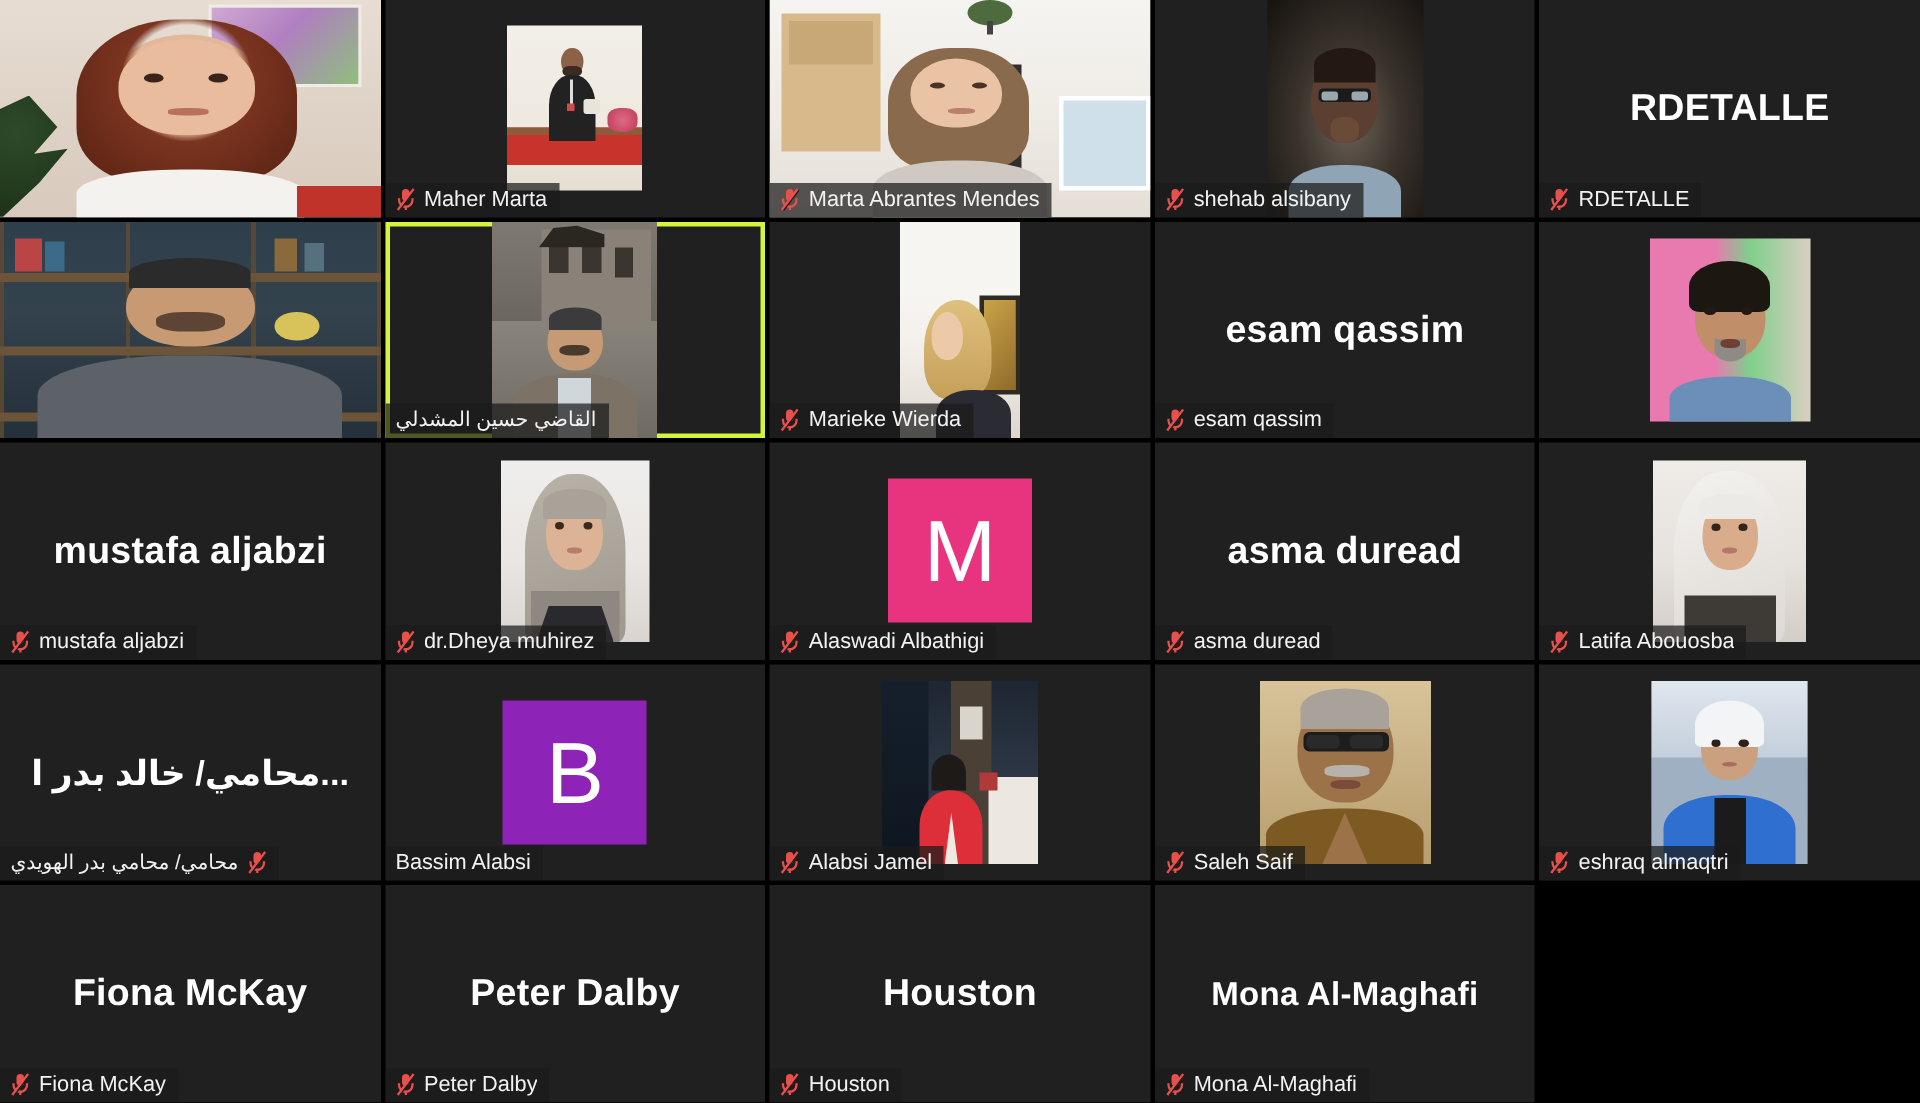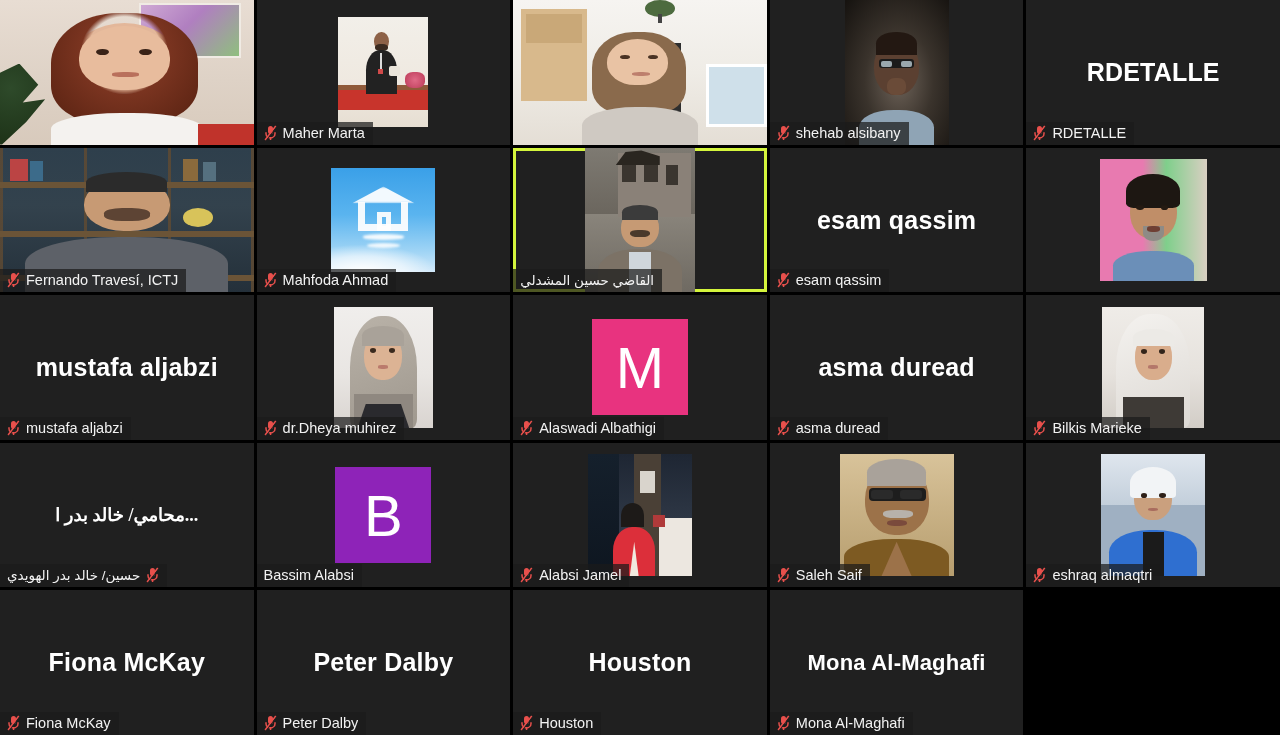--- a/index.html
+++ b/index.html
@@ -30,21 +30,21 @@
   .media.wide > .pic{ width:62%; height:100%; }
   .pic{ position:relative; overflow:hidden; background:#111; }
 
   
   .nameplate{
     position:relative; z-index:1;
     color:#fff; font-weight:bold; letter-spacing:.2px;
     text-align:center; padding:0 6px; line-height:1.15;
     font-size:25px; white-space:nowrap;
   }
-  .nameplate.ar{ font-size:18px; direction:rtl;font-family:Liberation Serif, serif; }
+  .nameplate.ar{ font-size:23px; direction:rtl; }
   .nameplate.sm{ font-size:22px; }
 
   
   .initial{
     position:relative; z-index:1;
     width:96px; height:96px; display:flex;
     align-items:center; justify-content:center;
     color:#fff; font-size:58px; font-weight:normal;
   }
 
@@ -161,20 +161,34 @@
         <div class="ly" style="left:62%;top:30%;width:4%;height:60%;background:#2e2e2e;"></div>
         <div class="ly head" style="left:36%;top:26%;width:26%;height:34%;background:#e4bb9c;"></div>
         <div class="ly" style="left:31%;top:22%;width:37%;height:56%;background:#8a6a4c;border-radius:44% 44% 30% 30%;"></div>
         <div class="ly head" style="left:37%;top:27%;width:24%;height:32%;background:#e9c3a4;"></div>
         <div class="ly" style="left:42%;top:38%;width:4%;height:3%;background:#4a3324;border-radius:50%;"></div>
         <div class="ly" style="left:53%;top:38%;width:4%;height:3%;background:#4a3324;border-radius:50%;"></div>
         <div class="ly" style="left:47%;top:50%;width:7%;height:2.5%;background:#bd7f6d;border-radius:40%;"></div>
         <div class="ly torso" style="left:27%;top:74%;width:46%;height:28%;background:#cfc9c2;"></div>
       </div>
     </div>
+    <div class="label">
+      <span class="mic">
+        <svg viewBox="0 0 13 16" width="13" height="16">
+            <g fill="#e8504c">
+              <rect x="4" y="1" width="5" height="8" rx="2.5"></rect>
+              <path d="M2 7.2v1.2a4.5 4.5 0 0 0 9 0V7.2" stroke="#e8504c" stroke-width="1.5" fill="none"></path>
+              <rect x="5.8" y="12" width="1.5" height="3"></rect>
+            </g>
+            <line x1="1.2" y1="15" x2="11.8" y2="1" stroke="#e8504c" stroke-width="1.7"></line>
+            <line x1="2.4" y1="15.4" x2="13" y2="1.4" stroke="#202020" stroke-width="0.9"></line>
+          </svg>
+      </span>
+      <span class="txt">Marta Abrantes Mendes</span>
+    </div>
   </div>
 
   <div class="tile">
     <div class="media pillar" style="--ar:0.72">
       <div class="pic t4">
         <div class="ly head" style="left:28%;top:26%;width:44%;height:40%;background:#5b4031;"></div>
         <div class="ly" style="left:30%;top:22%;width:40%;height:16%;background:#231812;border-radius:50% 50% 0 0;"></div>
         <div class="ly" style="left:33%;top:41%;width:34%;height:6%;background:#1b1b1b;border-radius:3px;"></div>
         <div class="ly" style="left:35%;top:42%;width:11%;height:4%;background:#9aa7ad;border-radius:2px;"></div>
         <div class="ly" style="left:54%;top:42%;width:11%;height:4%;background:#9aa7ad;border-radius:2px;"></div>
@@ -227,62 +241,22 @@
         <div class="ly" style="left:12%;top:9%;width:5%;height:14%;background:#3c6b8a;"></div>
         <div class="ly" style="left:72%;top:8%;width:6%;height:15%;background:#8a6a3c;"></div>
         <div class="ly" style="left:80%;top:10%;width:5%;height:13%;background:#55707f;"></div>
         <div class="ly" style="left:72%;top:42%;width:12%;height:13%;background:#d8c35a;border-radius:50%;"></div>
         <div class="ly head" style="left:33%;top:20%;width:34%;height:38%;background:#c79a74;"></div>
         <div class="ly" style="left:34%;top:17%;width:32%;height:14%;background:#2b2b2b;border-radius:50% 50% 0 0;"></div>
         <div class="ly" style="left:41%;top:42%;width:18%;height:9%;background:#5d4434;border-radius:40%;"></div>
         <div class="ly torso" style="left:10%;top:62%;width:80%;height:40%;background:#5d6168;"></div>
       </div>
     </div>
-    <div class="label">
-      <span class="mic">
-        <svg viewBox="0 0 13 16" width="13" height="16">
-            <g fill="#e8504c">
-              <rect x="4" y="1" width="5" height="8" rx="2.5"></rect>
-              <path d="M2 7.2v1.2a4.5 4.5 0 0 0 9 0V7.2" stroke="#e8504c" stroke-width="1.5" fill="none"></path>
-              <rect x="5.8" y="12" width="1.5" height="3"></rect>
-            </g>
-            <line x1="1.2" y1="15" x2="11.8" y2="1" stroke="#e8504c" stroke-width="1.7"></line>
-            <line x1="2.4" y1="15.4" x2="13" y2="1.4" stroke="#202020" stroke-width="0.9"></line>
-          </svg>
-      </span>
-      <span class="txt">Fernando Travesí, ICTJ</span>
-    </div>
-  </div>
-
-  <div class="tile">
-    <div class="media square">
-      <div class="pic t8">
-        <div class="ly" style="left:0;top:74%;width:100%;height:26%;background:radial-gradient(ellipse at 30% 100%,#fff 0%,rgba(255,255,255,.6) 42%,rgba(255,255,255,0) 72%);"></div>
-        <div class="ly" style="left:20%;top:18%;width:60%;height:16%;background:#fff;clip-path:polygon(50% 0,100% 100%,0 100%);opacity:.93;filter:blur(1px);"></div>
-        <div class="ly" style="left:26%;top:33%;width:48%;height:28%;border:7px solid #fff;border-top:none;opacity:.93;filter:blur(.6px);"></div>
-        <div class="ly" style="left:44%;top:42%;width:13%;height:19%;border:5px solid #fff;opacity:.93;filter:blur(.5px);"></div>
-        <div class="ly" style="left:30%;top:64%;width:40%;height:5%;background:#fff;border-radius:50%;opacity:.9;filter:blur(1px);"></div>
-        <div class="ly" style="left:34%;top:72%;width:32%;height:5%;background:#fff;border-radius:50%;opacity:.85;filter:blur(1px);"></div>
-      </div>
-    </div>
-    <div class="label">
-      <span class="mic">
-        <svg viewBox="0 0 13 16" width="13" height="16">
-            <g fill="#e8504c">
-              <rect x="4" y="1" width="5" height="8" rx="2.5"></rect>
-              <path d="M2 7.2v1.2a4.5 4.5 0 0 0 9 0V7.2" stroke="#e8504c" stroke-width="1.5" fill="none"></path>
-              <rect x="5.8" y="12" width="1.5" height="3"></rect>
-            </g>
-            <line x1="1.2" y1="15" x2="11.8" y2="1" stroke="#e8504c" stroke-width="1.7"></line>
-            <line x1="2.4" y1="15.4" x2="13" y2="1.4" stroke="#202020" stroke-width="0.9"></line>
-          </svg>
-      </span>
-      <span class="txt">Mahfoda  Ahmad</span>
-    </div>
-  </div>
+  </div>
+
 
   <div class="tile active">
     <div class="media pillar" style="--ar:0.76">
       <div class="pic t9">
         <div class="ly" style="left:0;top:0;width:100%;height:46%;background:linear-gradient(180deg,#7e7a72,#6b665e);"></div>
         <div class="ly" style="left:30%;top:4%;width:66%;height:44%;background:#8a8178;"></div>
         <div class="ly" style="left:34%;top:10%;width:12%;height:14%;background:#3a352f;"></div>
         <div class="ly" style="left:54%;top:10%;width:12%;height:14%;background:#3a352f;"></div>
         <div class="ly" style="left:74%;top:12%;width:11%;height:14%;background:#3a352f;"></div>
         <div class="ly" style="left:28%;top:2%;width:40%;height:10%;background:#2a2620;clip-path:polygon(0 100%,22% 10%,58% 0,100% 40%,100% 100%);"></div>
@@ -291,20 +265,46 @@
         <div class="ly" style="left:41%;top:57%;width:18%;height:5%;background:#4a3a2c;border-radius:40%;"></div>
         <div class="ly torso" style="left:12%;top:70%;width:76%;height:32%;background:#7c7266;"></div>
         <div class="ly" style="left:40%;top:72%;width:20%;height:30%;background:#cfd6dc;"></div>
       </div>
     </div>
     <div class="label rtl">
       <span class="txt">القاضي حسين المشدلي</span>
     </div>
   </div>
 
+  <div class="tile">
+    <div class="media pillar" style="--ar:0.56">
+      <div class="pic t10">
+        <div class="ly" style="left:0;top:0;width:100%;height:34%;background:#f7f5f2;"></div>
+        <div class="ly" style="left:66%;top:34%;width:34%;height:46%;background:linear-gradient(135deg,#caa24a,#8e6b2a);border:3px solid #2e2a24;"></div>
+        <div class="ly head" style="left:26%;top:40%;width:40%;height:28%;background:#e7c3a2;"></div>
+        <div class="ly" style="left:20%;top:36%;width:56%;height:46%;background:linear-gradient(180deg,#e0c07e,#c49f58);border-radius:48% 48% 34% 34%;"></div>
+        <div class="ly head" style="left:27%;top:42%;width:26%;height:22%;background:#eccaa8;"></div>
+        <div class="ly torso" style="left:30%;top:78%;width:62%;height:24%;background:#2b2b33;"></div>
+      </div>
+    </div>
+    <div class="label">
+      <span class="mic">
+        <svg viewBox="0 0 13 16" width="13" height="16">
+            <g fill="#e8504c">
+              <rect x="4" y="1" width="5" height="8" rx="2.5"></rect>
+              <path d="M2 7.2v1.2a4.5 4.5 0 0 0 9 0V7.2" stroke="#e8504c" stroke-width="1.5" fill="none"></path>
+              <rect x="5.8" y="12" width="1.5" height="3"></rect>
+            </g>
+            <line x1="1.2" y1="15" x2="11.8" y2="1" stroke="#e8504c" stroke-width="1.7"></line>
+            <line x1="2.4" y1="15.4" x2="13" y2="1.4" stroke="#202020" stroke-width="0.9"></line>
+          </svg>
+      </span>
+      <span class="txt">Marieke Wierda</span>
+    </div>
+  </div>
 
   <div class="tile">
     <div class="nameplate">esam qassim</div>
     <div class="label">
       <span class="mic">
         <svg viewBox="0 0 13 16" width="13" height="16">
             <g fill="#e8504c">
               <rect x="4" y="1" width="5" height="8" rx="2.5"></rect>
               <path d="M2 7.2v1.2a4.5 4.5 0 0 0 9 0V7.2" stroke="#e8504c" stroke-width="1.5" fill="none"></path>
               <rect x="5.8" y="12" width="1.5" height="3"></rect>
@@ -433,39 +433,39 @@
         <svg viewBox="0 0 13 16" width="13" height="16">
             <g fill="#e8504c">
               <rect x="4" y="1" width="5" height="8" rx="2.5"></rect>
               <path d="M2 7.2v1.2a4.5 4.5 0 0 0 9 0V7.2" stroke="#e8504c" stroke-width="1.5" fill="none"></path>
               <rect x="5.8" y="12" width="1.5" height="3"></rect>
             </g>
             <line x1="1.2" y1="15" x2="11.8" y2="1" stroke="#e8504c" stroke-width="1.7"></line>
             <line x1="2.4" y1="15.4" x2="13" y2="1.4" stroke="#202020" stroke-width="0.9"></line>
           </svg>
       </span>
-      <span class="txt">Bilkis Marieke</span>
+      <span class="txt">Latifa Abouosba</span>
     </div>
   </div>
 
   <div class="tile">
     <div class="nameplate ar">...محامي/ خالد بدر ا</div>
     <div class="label rtl">
       <span class="mic">
         <svg viewBox="0 0 13 16" width="13" height="16">
             <g fill="#e8504c">
               <rect x="4" y="1" width="5" height="8" rx="2.5"></rect>
               <path d="M2 7.2v1.2a4.5 4.5 0 0 0 9 0V7.2" stroke="#e8504c" stroke-width="1.5" fill="none"></path>
               <rect x="5.8" y="12" width="1.5" height="3"></rect>
             </g>
             <line x1="1.2" y1="15" x2="11.8" y2="1" stroke="#e8504c" stroke-width="1.7"></line>
             <line x1="2.4" y1="15.4" x2="13" y2="1.4" stroke="#202020" stroke-width="0.9"></line>
           </svg>
       </span>
-      <span class="txt">حسين/ خالد بدر الهويدي</span>
+      <span class="txt">محامي/ محامي بدر الهويدي</span>
     </div>
   </div>
 
   <div class="tile">
     <div class="initial" style="background:#8e23b8;">
       <span>B</span>
     </div>
     <div class="label">
       <span class="txt">Bassim Alabsi</span>
     </div>

